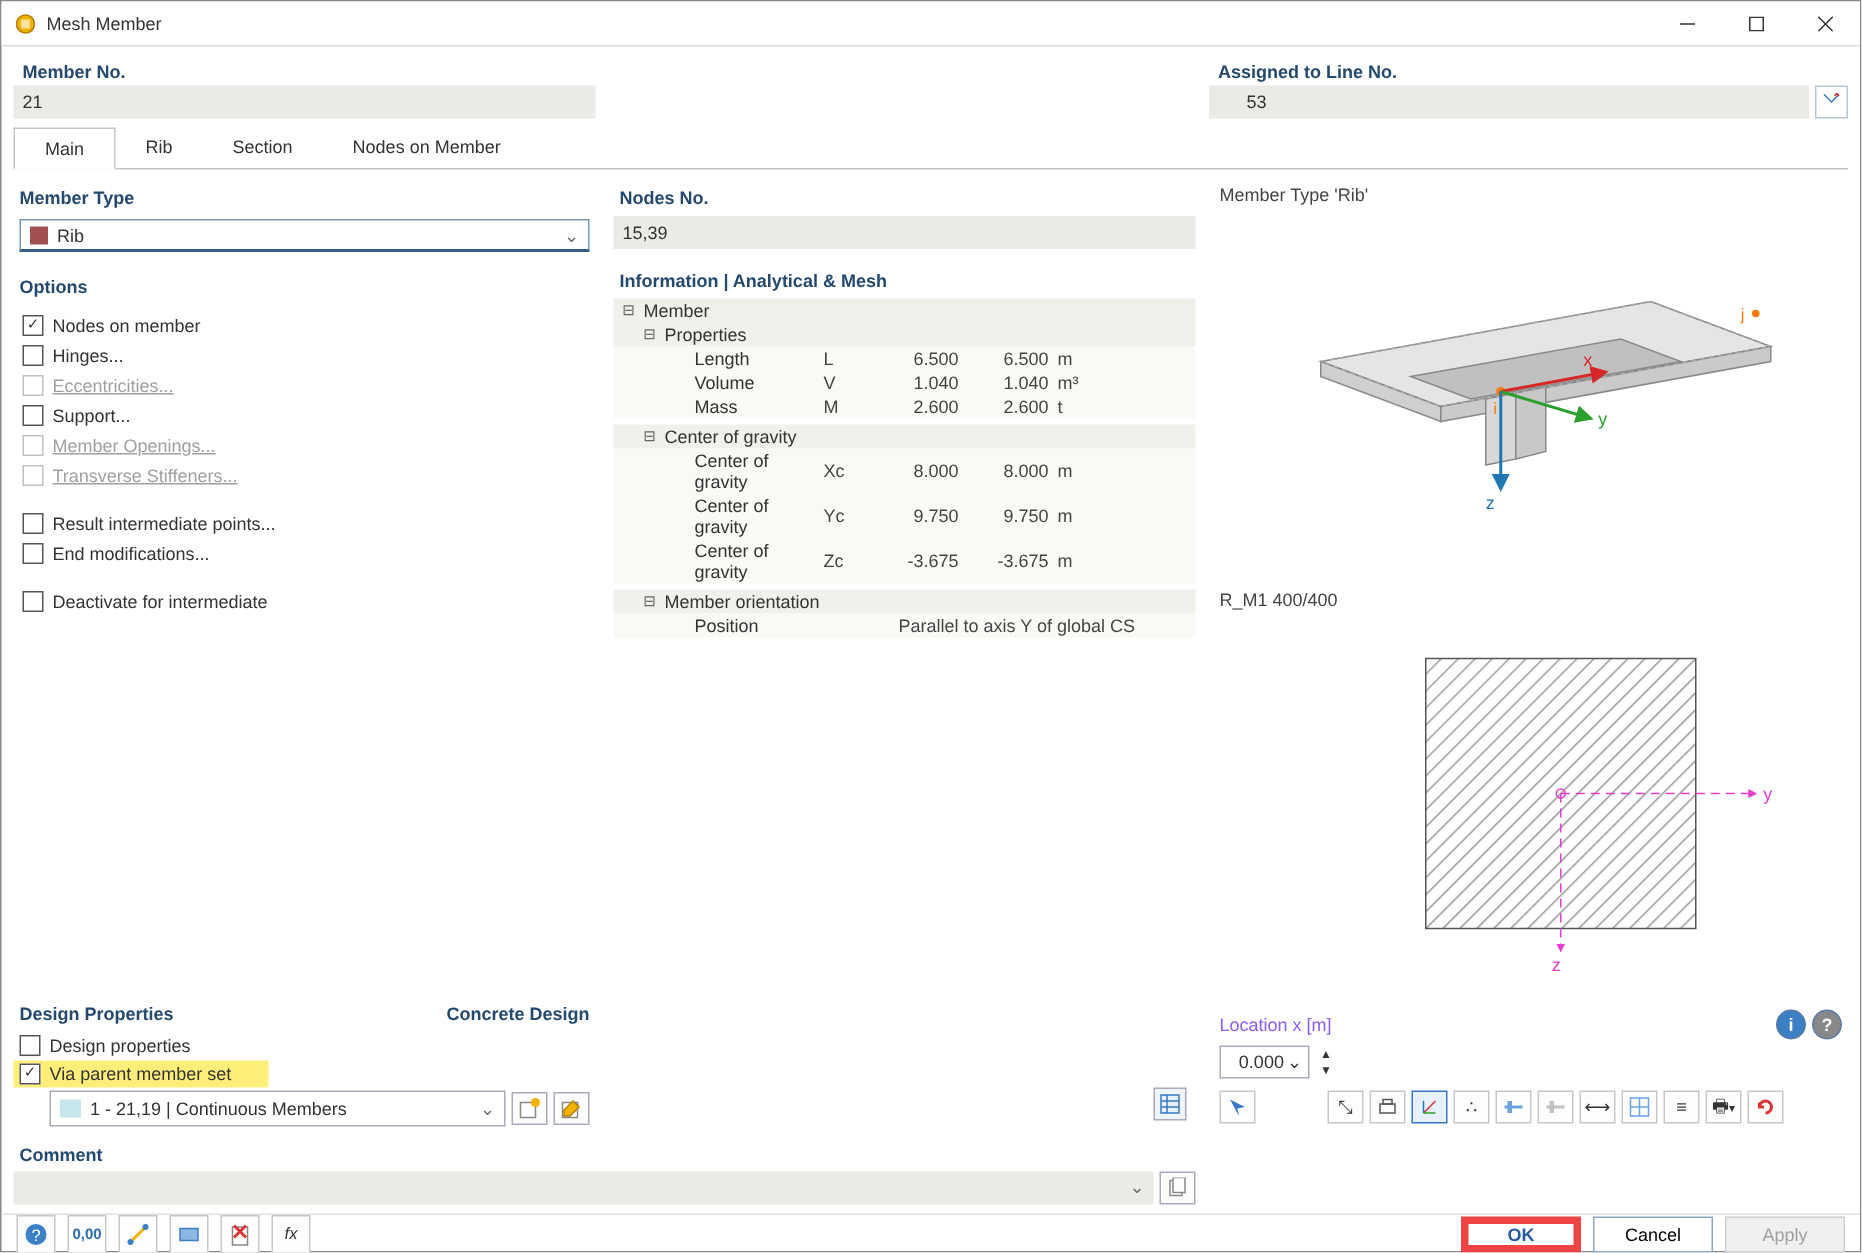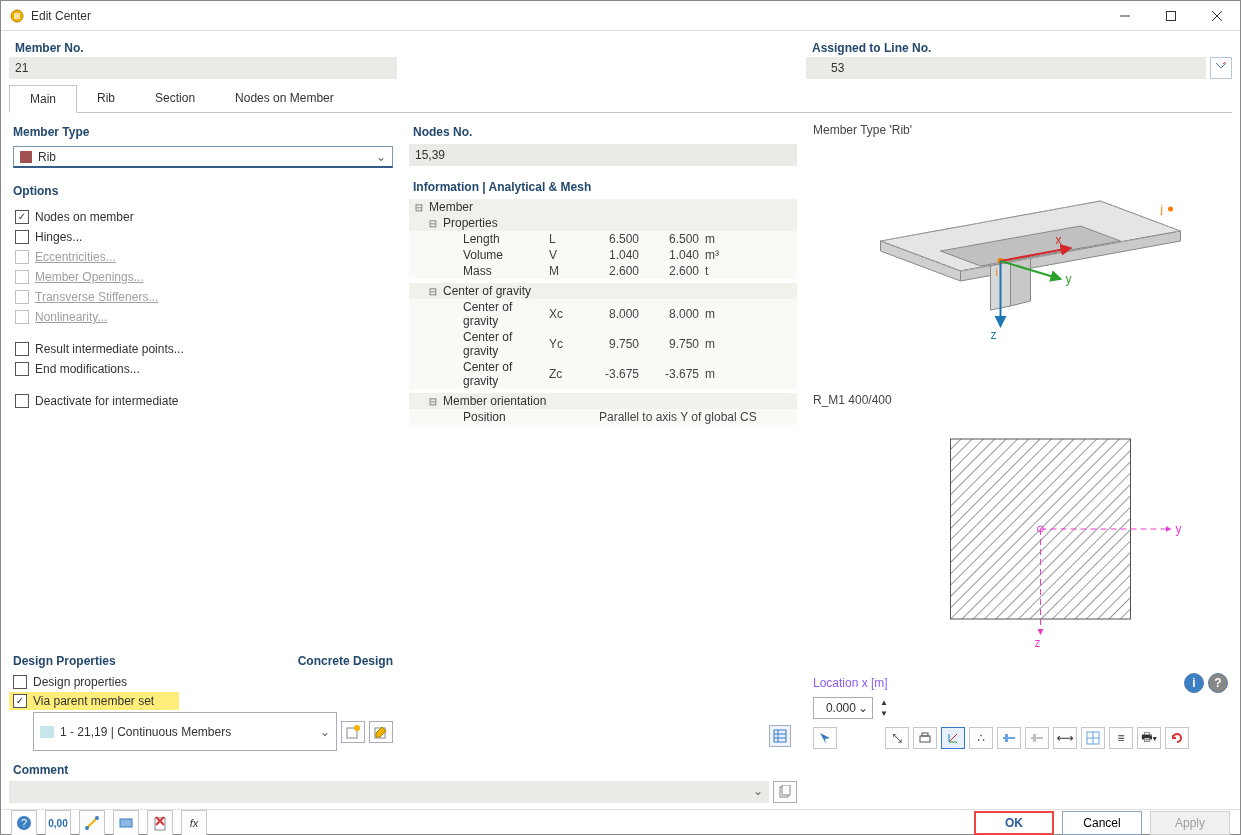--- a/index.html
+++ b/index.html
@@ -34,21 +34,21 @@
 .options-list { padding: 4px; }
 .opt-row { display: flex; align-items: center; gap: 6px; padding: 3px 2px; font-size: 12px; }
 .opt-row.disabled { color: #a0a0a0; text-decoration: underline; }
 .checkbox { width: 14px; height: 14px; border: 1px solid #555; background: #fff; display: inline-flex; align-items: center; justify-content: center; font-size: 10px; line-height: 10px; }
 .checkbox.checked::after { content: "✓"; color: #333; }
 .opt-row.disabled .checkbox { border-color: #c0c0c0; }
 .design-props { margin-top: auto; padding-top: 160px; text-align: center; }
 .dp-header { display: flex; justify-content: space-between; padding: 4px 4px; color: #24496e; font-weight: 600; }
 .hl { background: #ffef7a; display: flex; align-items: center; gap: 6px; padding: 2px 4px; width: 170px; }
 .member-set-row { display: flex; align-items: center; gap: 4px; padding: 2px 4px 2px 24px; }
-.member-set-select { flex: 1; height: 39px; background: #fff; border: 1px solid #aab; display: flex; align-items: center; padding: 0 6px; gap: 6px; }
+.member-set-select { flex: 1; height: 24px; background: #fff; border: 1px solid #aab; display: flex; align-items: center; padding: 0 6px; gap: 6px; }
 .member-set-select .swatch2 { width: 14px; height: 12px; background: #c7e6ec; }
 .icon-btn { width: 24px; height: 22px; border: 1px solid #aab; background: #fdfdfd; display: inline-flex; align-items: center; justify-content: center; }
 .infotable { display: flex; flex-direction: column; font-size: 12px; }
 .tree-row { display: flex; align-items: center; padding: 1px 4px; }
 .tree-row.group { background: #f2f0eb; font-weight: normal; }
 .tree-row.sub { background: #faf9f6; }
 .tree-row .exp { width: 12px; text-align: center; color: #666; margin-right: 4px; font-size: 10px; }
 .tree-row .lbl { flex: 0 0 120px; padding-left: 10px; }
 .tree-row .sym { width: 30px; color: #444; }
 .tree-row .v1 { width: 60px; text-align: right; color: #444; }
@@ -75,34 +75,34 @@
 .tb-btn { width: 24px; height: 22px; border: 1px solid #c7c7c7; background: #fdfdfd; display: inline-flex; align-items: center; justify-content: center; font-size: 12px; }
 .tb-btn.active { border-color: #3a78c4; background: #e8f0fb; }
 .comment-label { color: #24496e; font-weight: 600; padding: 4px 4px; }
 .comment-input-row { display: flex; gap: 4px; }
 .comment-input { flex: 1; height: 22px; background: #eceae6; border: none; }
 .footer { height: 40px; display: flex; align-items: center; padding: 0 10px; gap: 8px; border-top: 1px solid #e0e0e0; }
 .footer .left-btns { display: flex; gap: 8px; }
 .footer .f-ibtn { width: 26px; height: 26px; border: 1px solid #c7c7c7; background: #fdfdfd; display: inline-flex; align-items: center; justify-content: center; }
 .footer .spacer { flex: 1; }
 .footer .btn { width: 80px; height: 24px; border: 1px solid #8ba6c4; background: #fff; font-size: 12px; }
-.footer .btn.primary { border: 2px solid #ef4444; background: #fff; font-weight: 600; color: #2a5a9e; }
+.footer .btn.primary { border: 5px solid #ef4444; background: #fff; font-weight: 600; color: #2a5a9e; }
 .footer .btn.disabled { color: #a0a0a0; background: #f0f0f0; border-color: #d0d0d0; }
 .small-table-btn { position: absolute; bottom: 6px; right: 6px; width: 22px; height: 22px; border: 1px solid #aab; background: #eef4fb; display: inline-flex; align-items: center; justify-content: center; }
 </style>
 </head>
 <body>
 
 <div class="window">
   <div class="titlebar">
     <svg class="icon" viewBox="0 0 16 16">
         <circle cx="8" cy="8" r="6" fill="#f2b200" stroke="#b07f00"></circle>
         <rect x="5" y="5" width="6" height="6" fill="#fff" opacity="0.6"></rect>
       </svg>
-    <span class="title">Edit Center</span>
+    <span class="title">Mesh Member</span>
     <div class="winbtns">
       <div class="winbtn">
           <svg width="10" height="10">
             <line x1="0" y1="5" x2="10" y2="5" stroke="#333"></line>
           </svg>
         </div>
       <div class="winbtn">
           <svg width="10" height="10">
             <rect x="0.5" y="0.5" width="9" height="9" fill="none" stroke="#333"></rect>
           </svg>
@@ -166,31 +166,31 @@
               <span>Nodes on member</span>
             </div>
           <div class="opt-row">
               <span class="checkbox"></span>
               <span>Hinges...</span>
             </div>
           <div class="opt-row disabled">
               <span class="checkbox"></span>
               <span>Eccentricities...</span>
             </div>
+          <div class="opt-row">
+              <span class="checkbox"></span>
+              <span>Support...</span>
+            </div>
           <div class="opt-row disabled">
               <span class="checkbox"></span>
               <span>Member Openings...</span>
             </div>
           <div class="opt-row disabled">
               <span class="checkbox"></span>
               <span>Transverse Stiffeners...</span>
-            </div>
-          <div class="opt-row disabled">
-              <span class="checkbox"></span>
-              <span>Nonlinearity...</span>
             </div>
           <div style="height:12px"></div>
           <div class="opt-row">
               <span class="checkbox"></span>
               <span>Result intermediate points...</span>
             </div>
           <div class="opt-row">
               <span class="checkbox"></span>
               <span>End modifications...</span>
             </div>

